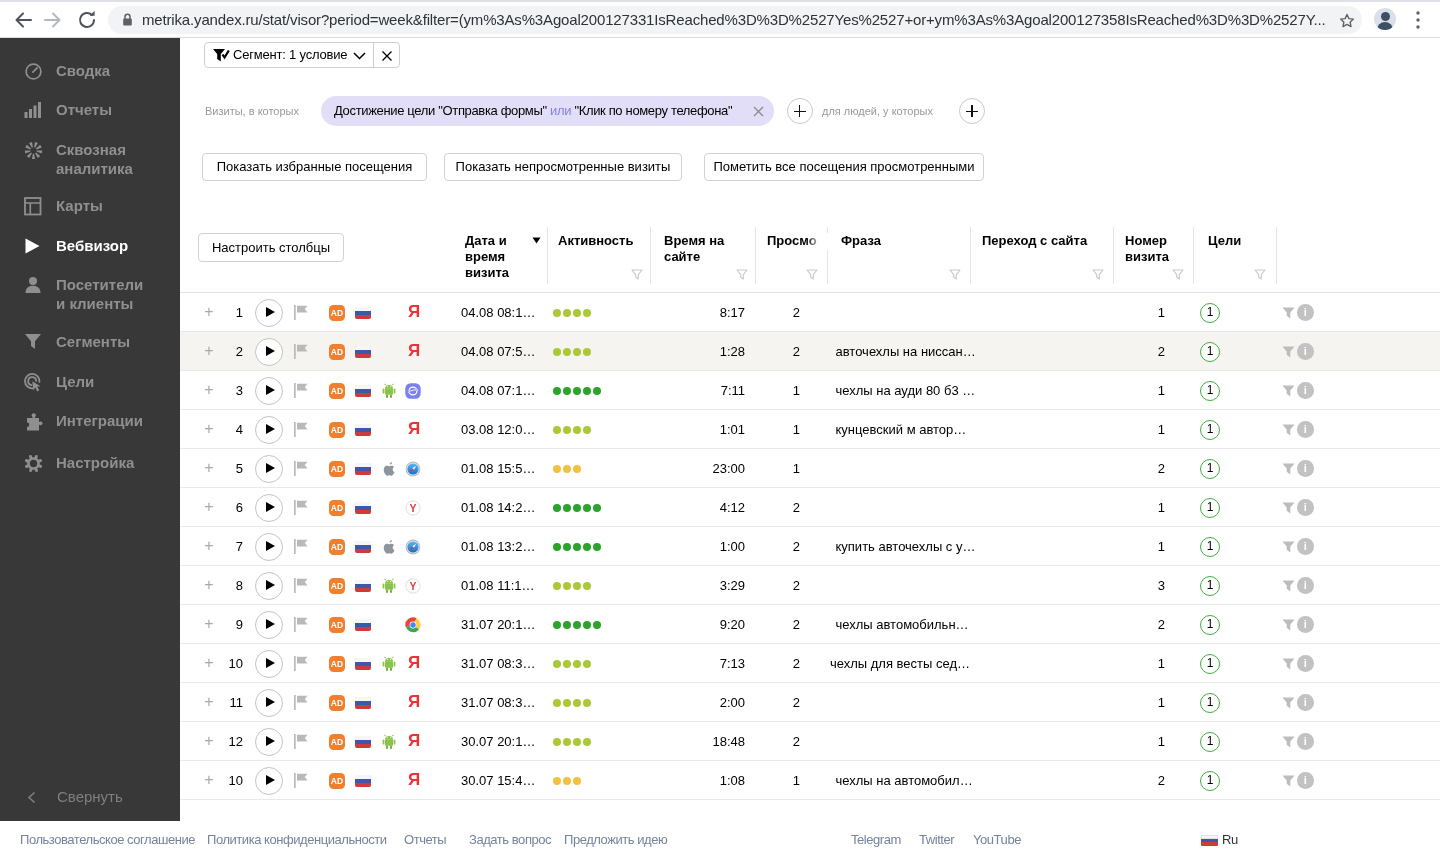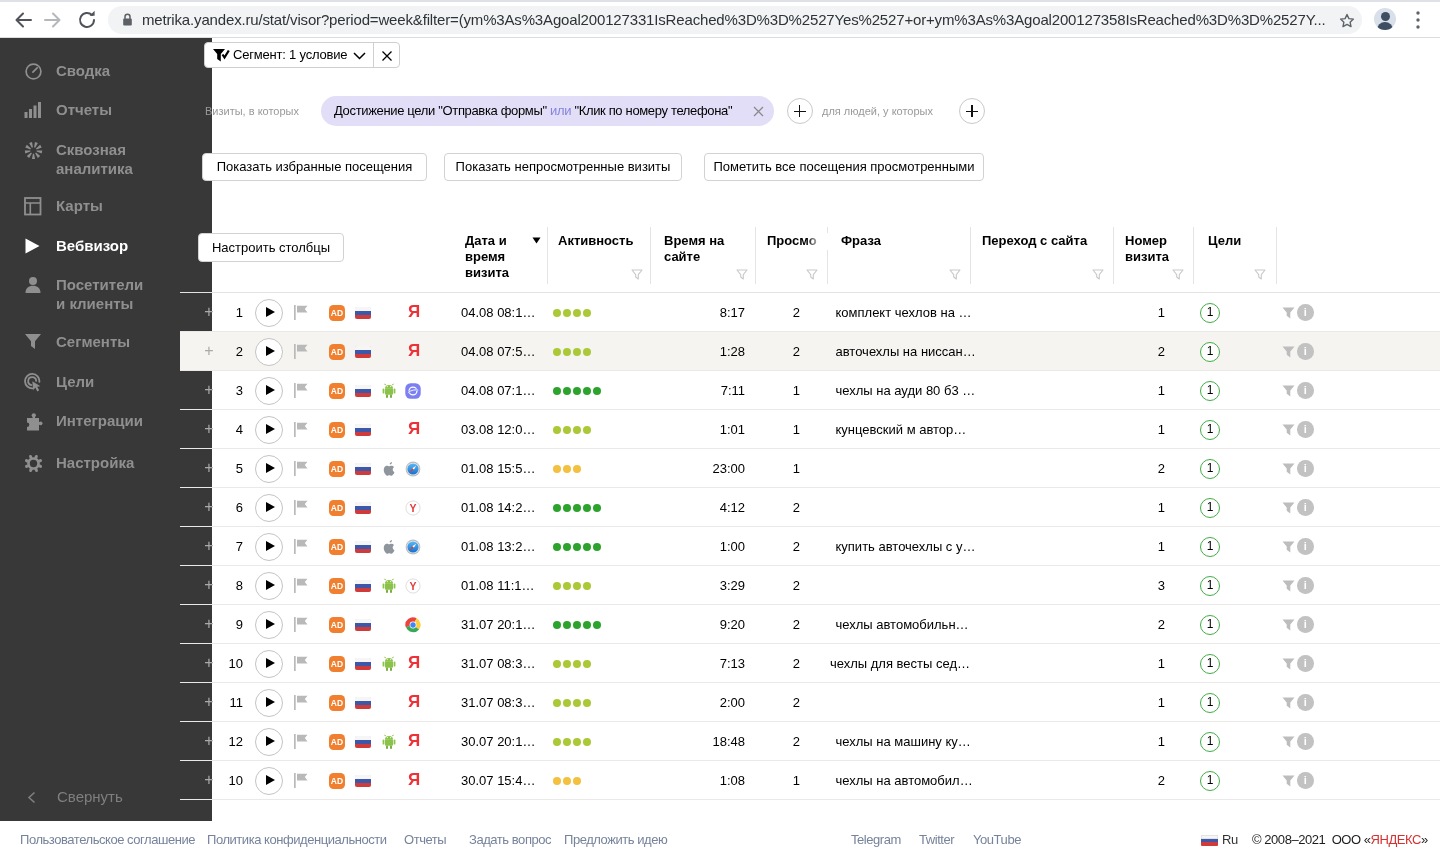--- a/index.html
+++ b/index.html
@@ -4,21 +4,21 @@
 <style>
 *{margin:0;padding:0;box-sizing:border-box;}
 html,body{width:1440px;height:860px;overflow:hidden;background:#fff;
  font-family:"Liberation Sans",sans-serif;-webkit-font-smoothing:antialiased;}
 .abs{position:absolute;}
 
 #chrome{position:absolute;left:0;top:0;width:1440px;height:38px;background:#fff;border-top:2px solid #dee1e6;border-bottom:1px solid #dadce0;}
 #pill{position:absolute;left:108px;top:4px;width:1254px;height:28px;border-radius:14px;background:#f1f3f4;}
 #url{position:absolute;left:34px;top:0;width:1185px;height:28px;line-height:28px;font-size:15px;letter-spacing:-0.16px;color:#2f3337;white-space:nowrap;overflow:hidden;}
 
-#side{position:absolute;left:0;top:38px;width:212px;height:783px;background:#383838;}
+#side{position:absolute;left:0;top:38px;width:180px;height:783px;background:#383838;}
 .mi{position:absolute;left:0;width:180px;color:#8f8f8f;font-size:15px;font-weight:bold;line-height:19.5px;}
 .mi .txt{position:absolute;left:56px;top:0;}
 .mi svg{position:absolute;left:24px;}
 .mi.act{color:#fff;}
 #collapse{position:absolute;left:0;top:749px;width:180px;color:#7f7f7f;font-size:15px;line-height:20px;}
 
 .btn{position:absolute;background:#fff;border:1px solid #d2d2d2;border-radius:4px;font-size:13px;color:#000;text-align:center;}
 #seg{position:absolute;left:204px;top:42px;width:196px;height:26px;border:1px solid #cfcfcf;border-radius:4px;background:#fff;}
 #seg .lbl{position:absolute;left:28px;top:0;line-height:24px;font-size:13px;letter-spacing:-0.2px;color:#000;}
 .grayt{color:#999;font-size:11px;}
@@ -258,21 +258,20 @@
       <div class="ruf">
         <i style="top:0;background:#f6f6f6"></i>
         <i style="top:4px;background:#3d58a8"></i>
         <i style="top:8px;background:#cf3a3a"></i>
       </div>
       <div class="ya" style="left:226px">Я</div>
       <div class="cell" style="left:281px;width:90px">04.08 08:1…</div>
       <div class="cell" style="left:372.5px;top:0"><span class="dot" style="background:#abc837"></span><span class="dot" style="background:#abc837"></span><span class="dot" style="background:#abc837"></span><span class="dot" style="background:#abc837"></span></div>
       <div class="cell r" style="left:465px;width:100px">8:17</div>
       <div class="cell r" style="left:560px;width:60px">2</div>
-      <div class="cell" style="left:655.5px;width:140px">комплект чехлов на …</div>
       <div class="cell r" style="left:905px;width:80px">1</div>
       <div class="goal">1</div>
       <svg class="abs" style="left:1102px;top:13.5px" width="13" height="12" viewBox="0 0 13 12">
         <path d="M0.5 0.5 H12.5 L8.3 5.6 V11.5 L4.7 8.8 V5.6 Z" fill="#bdbdbd"></path>
       </svg>
       <div class="info">i</div>
     </div>
 <div class="row" style="top:332px;background:#f5f4f1;">
       <div class="plusic">+</div>
       <div class="cell r" style="left:20px;width:43px">2</div>
@@ -647,21 +646,20 @@
         <rect x="5" y="11.5" width="2" height="3.4" rx="0.9" fill="#79af3a"></rect>
         <rect x="9" y="11.5" width="2" height="3.4" rx="0.9" fill="#79af3a"></rect>
         <circle cx="6.3" cy="3.6" r="0.55" fill="#fff"></circle>
         <circle cx="9.7" cy="3.6" r="0.55" fill="#fff"></circle>
       </svg>
       <div class="ya" style="left:226px">Я</div>
       <div class="cell" style="left:281px;width:90px">30.07 20:1…</div>
       <div class="cell" style="left:372.5px;top:0"><span class="dot" style="background:#abc837"></span><span class="dot" style="background:#abc837"></span><span class="dot" style="background:#abc837"></span><span class="dot" style="background:#abc837"></span></div>
       <div class="cell r" style="left:465px;width:100px">18:48</div>
       <div class="cell r" style="left:560px;width:60px">2</div>
-      <div class="cell" style="left:655.5px;width:140px">чехлы на машину ку…</div>
       <div class="cell r" style="left:905px;width:80px">1</div>
       <div class="goal">1</div>
       <svg class="abs" style="left:1102px;top:13.5px" width="13" height="12" viewBox="0 0 13 12">
         <path d="M0.5 0.5 H12.5 L8.3 5.6 V11.5 L4.7 8.8 V5.6 Z" fill="#bdbdbd"></path>
       </svg>
       <div class="info">i</div>
     </div>
 <div class="row" style="top:761px;">
       <div class="plusic">+</div>
       <div class="cell r" style="left:20px;width:43px">10</div>
@@ -698,13 +696,12 @@
 <div class="flink" style="left:564px">Предложить идею</div>
 <div class="flink" style="left:851px">Telegram</div>
 <div class="flink" style="left:919px">Twitter</div>
 <div class="flink" style="left:973px">YouTube</div>
 <div class="abs" style="left:1201px;top:14px;width:17px;height:11px;overflow:hidden;border-radius:1px">
       <div class="abs" style="top:0;width:17px;height:3.7px;background:#f6f6f6;box-shadow:inset 0 0 0 0.5px rgba(0,0,0,0.15)"></div>
       <div class="abs" style="top:3.7px;width:17px;height:3.6px;background:#3d58a8"></div>
       <div class="abs" style="top:7.3px;width:17px;height:3.7px;background:#cf3a3a"></div>
     </div>
 <div class="flink" style="left:1222px;color:#333">Ru</div>
-<div class="flink" style="left:1252px;color:#1d1d1d">© 2008–2021&nbsp; ООО «<span style="color:#d53131">ЯНДЕКС</span>»</div>
 </div>
 </body></html>

